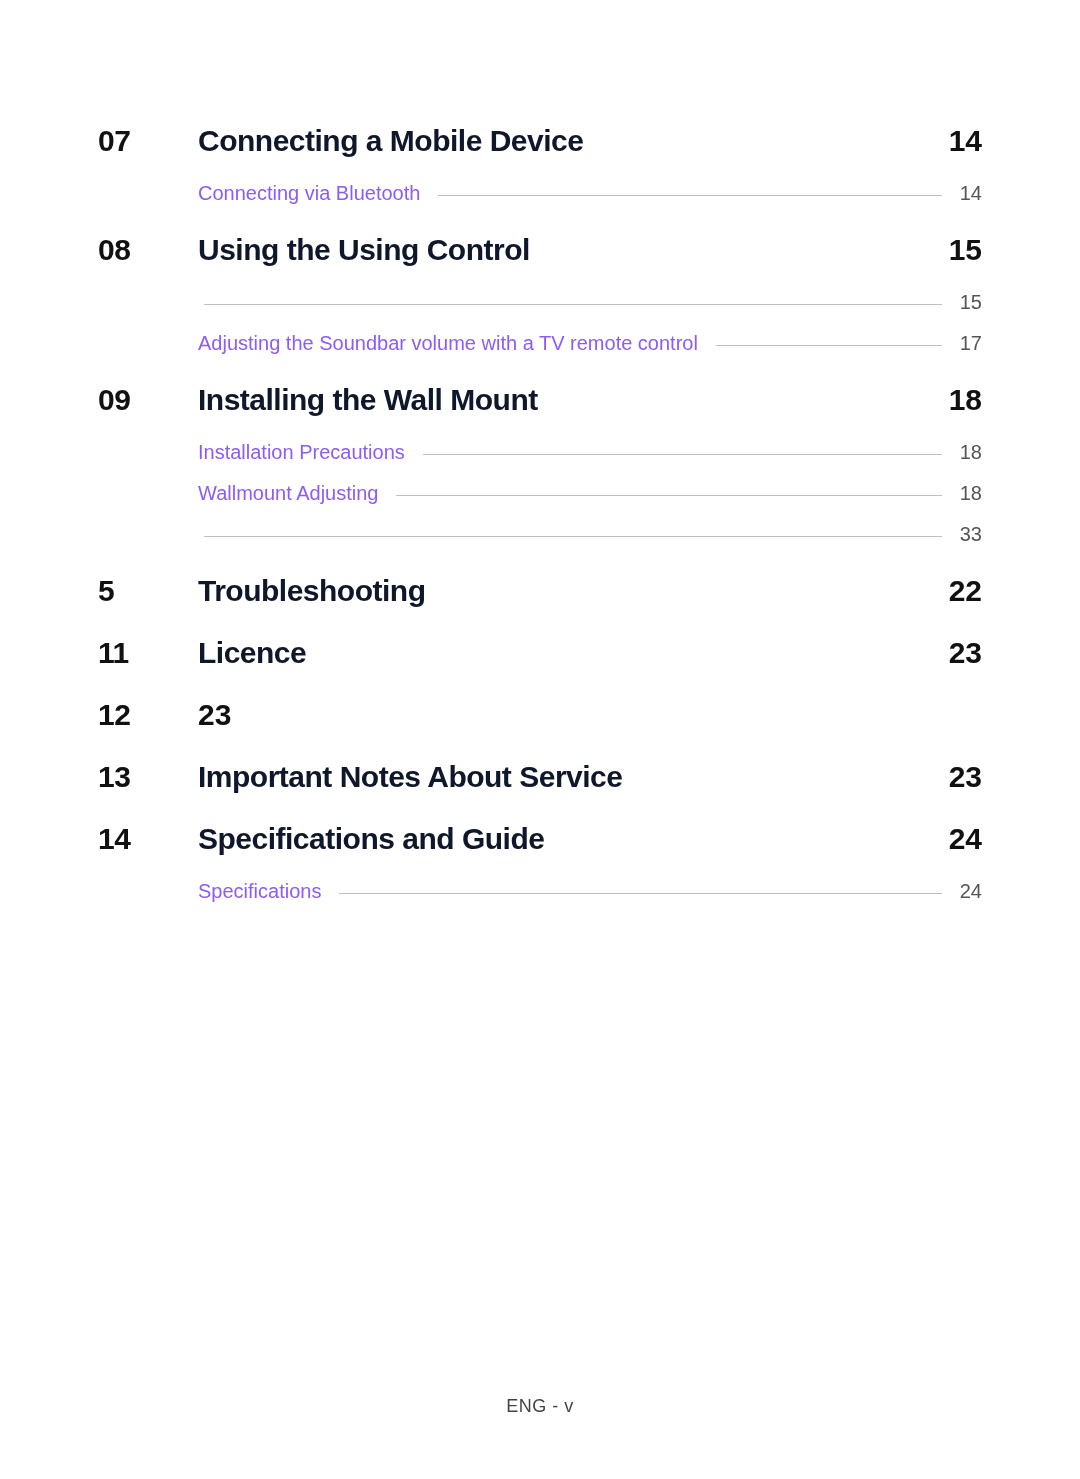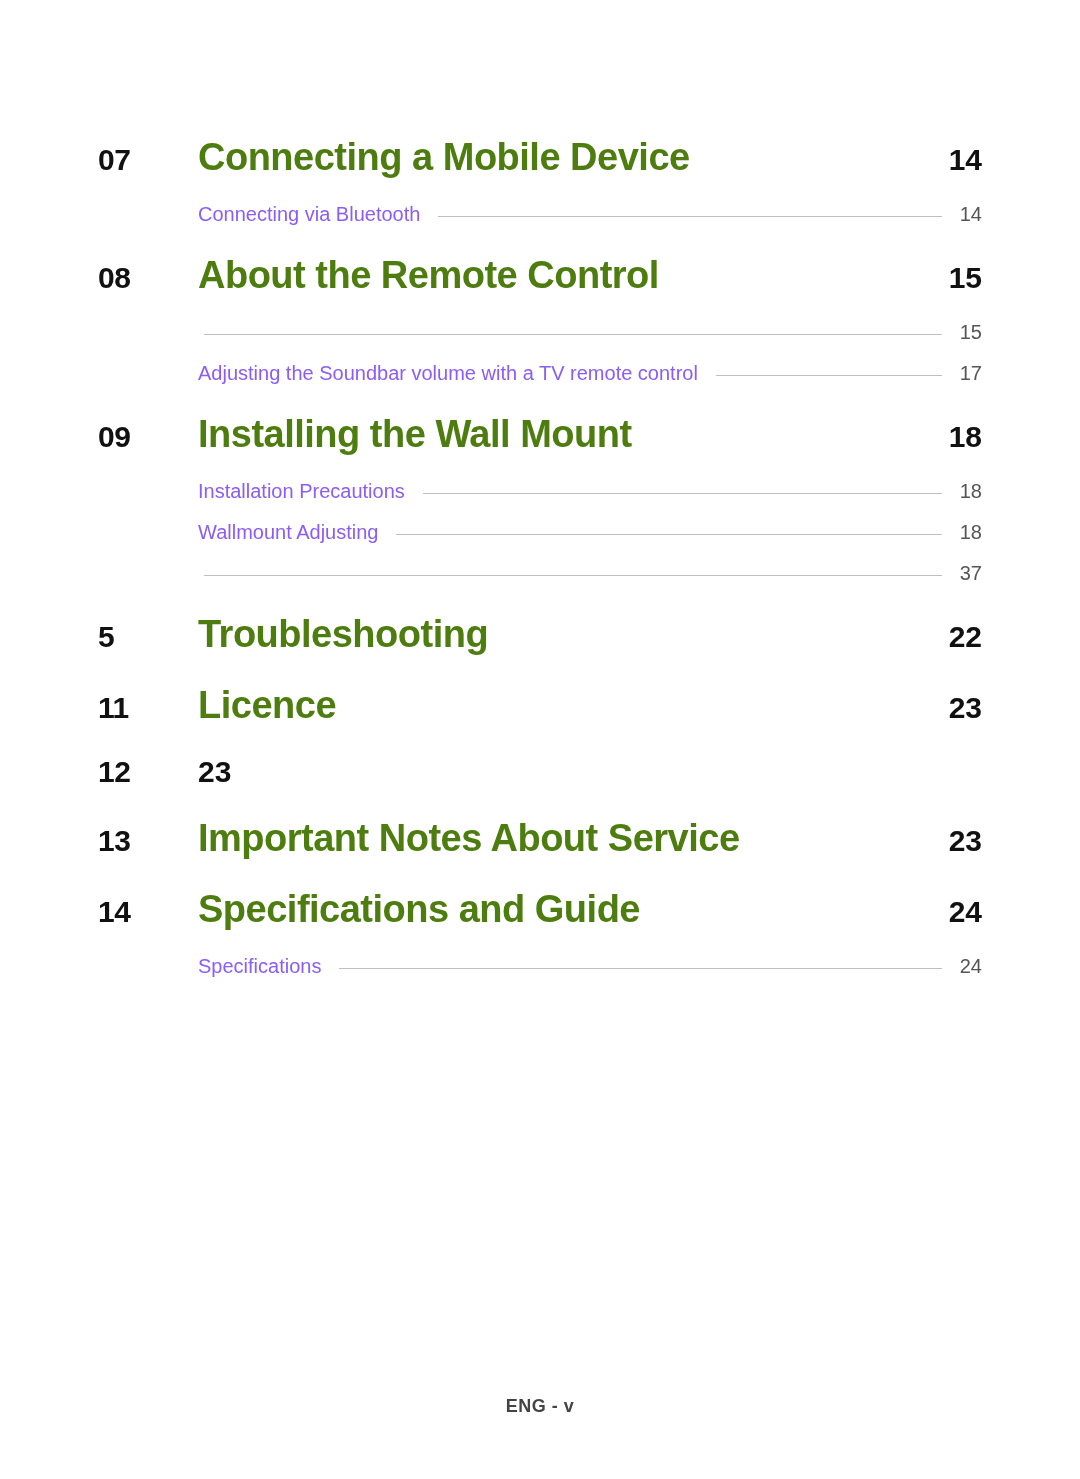--- a/index.html
+++ b/index.html
@@ -19,42 +19,42 @@
     height: 1479px;
     padding: 124px 98px 0 98px;
     position: relative;
   }
   .section {
     display: flex;
     align-items: baseline;
     margin-top: 28px;
   }
   .section:first-child {
-    margin-top: 12px;
+    margin-top: 0;
   }
   .sec-num {
     width: 100px;
     flex-shrink: 0;
     font-size: 30px;
     font-weight: 700;
     color: #111;
     letter-spacing: -0.5px;
   }
   .sec-body {
     flex: 1;
   }
   .sec-title-row {
     display: flex;
     align-items: baseline;
     justify-content: space-between;
   }
   .sec-title {
-    font-size: 38px;
+    font-size: 30px;
     font-weight: 700;
-    color: #4d7c0f;
+    color: #0f172a;
     letter-spacing: -0.5px;
   }
   .sec-page {
     font-size: 30px;
     font-weight: 700;
     color: #111;
   }
   .sub-list {
     margin-top: 24px;
   }
@@ -92,21 +92,21 @@
     min-width: 28px;
     text-align: right;
   }
   .footer {
     position: absolute;
     bottom: 62px;
     left: 0;
     width: 100%;
     text-align: center;
     font-size: 18px;
-    font-weight: 700;
+    font-weight: 400;
     color: #444;
     letter-spacing: 0.5px;
   }
 </style>
 </head>
 <body>
 
 <div class="page">
   <div id="toc-container">
       <div class="section">
@@ -122,21 +122,21 @@
               <div class="leader"></div>
               <div class="sub-page">14</div>
             </div>
           </div>
         </div>
       </div>
       <div class="section">
         <div class="sec-num">08</div>
         <div class="sec-body">
           <div class="sec-title-row">
-            <div class="sec-title">About the Remote Control</div>
+            <div class="sec-title">Using the Using Control</div>
             <div class="sec-page">15</div>
           </div>
           <div class="sub-list">
             <div class="sub-row">
               <div class="leader"></div>
               <div class="sub-page">15</div>
             </div>
             <div class="sub-row">
               <div class="sub-title">Adjusting the Soundbar volume with a TV remote control</div>
               <div class="leader"></div>
@@ -158,21 +158,21 @@
               <div class="leader"></div>
               <div class="sub-page">18</div>
             </div>
             <div class="sub-row">
               <div class="sub-title">Wallmount Adjusting</div>
               <div class="leader"></div>
               <div class="sub-page">18</div>
             </div>
             <div class="sub-row">
               <div class="leader"></div>
-              <div class="sub-page">37</div>
+              <div class="sub-page">33</div>
             </div>
           </div>
         </div>
       </div>
       <div class="section">
         <div class="sec-num">5</div>
         <div class="sec-body">
           <div class="sec-title-row">
             <div class="sec-title">Troubleshooting</div>
             <div class="sec-page">22</div>

